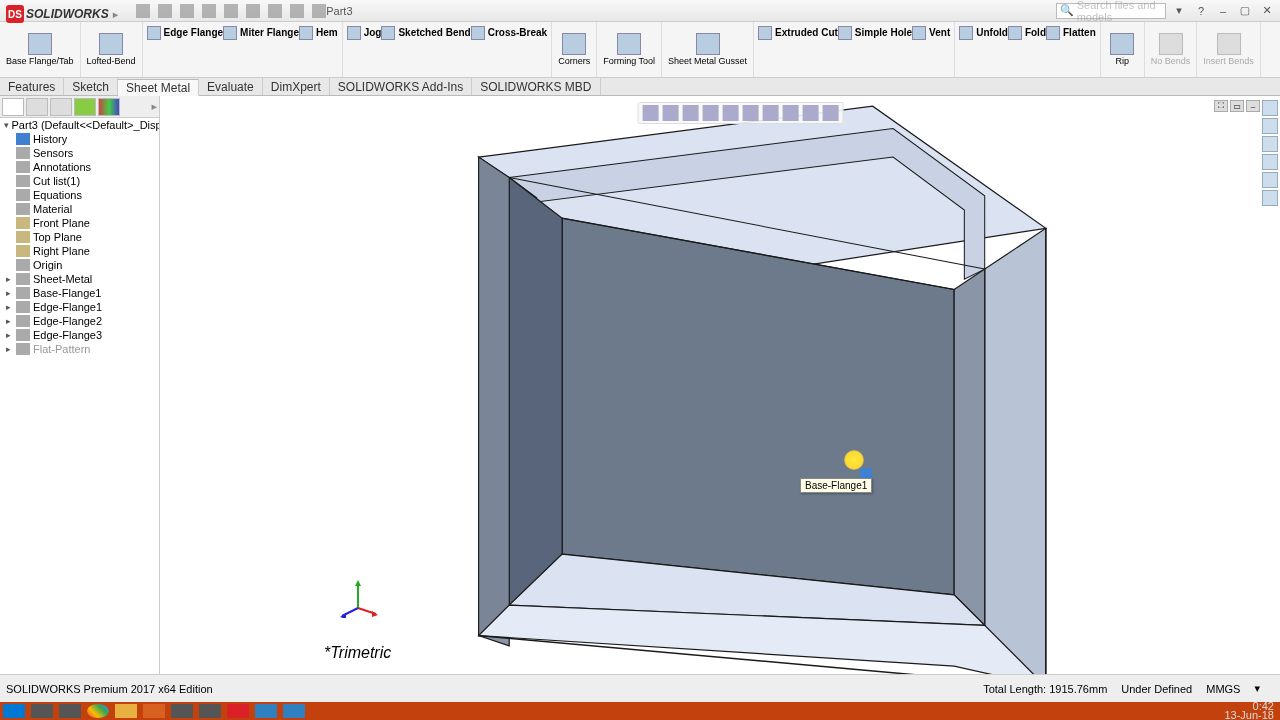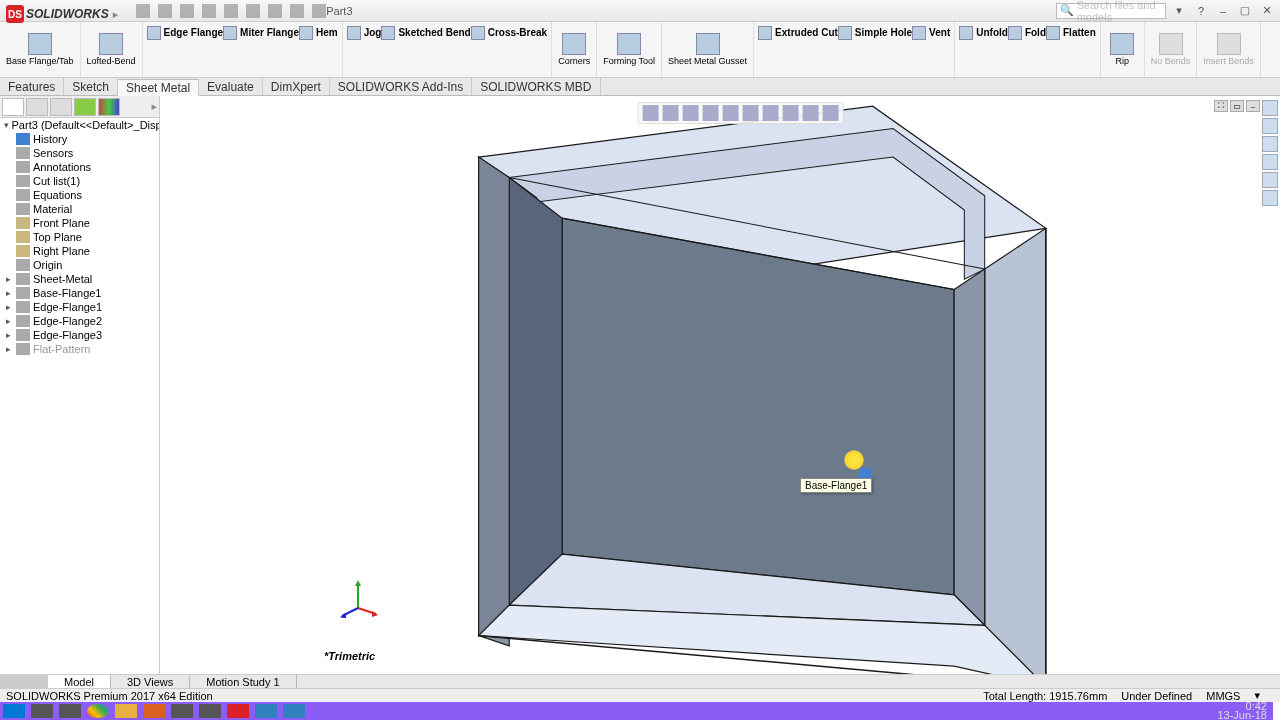--- a/index.html
+++ b/index.html
@@ -71,35 +71,35 @@
 .model-svg { position:absolute; inset:0; }
 
 .tooltip { position:absolute; left:640px; top:382px; background:#ffffe8; border:1px solid #888; padding:1px 4px; font-size:10px; box-shadow:1px 1px 2px rgba(0,0,0,.3); }
 .cursor-hl { position:absolute; left:684px; top:354px; width:20px; height:20px; background:radial-gradient(circle,#ffeb3b 0%,#fdd835 60%,transparent 80%); border-radius:50%; }
 .face-ico { position:absolute; left:700px; top:372px; width:12px; height:10px; background:#4080d0; }
 
 
 .triad { position:absolute; left:178px; bottom:56px; }
 
 
-.viewlbl { position:absolute; left:164px; bottom:12px; font-style:italic; font-weight:bold; font-size:11px; }
+.viewlbl { position:absolute; left:164px; bottom:12px; font-style:italic; font-weight:normal; font-size:16px; }
 
 
 .btabs { position:absolute; left:0; right:0; bottom:32px; height:14px; background:#e8e8e8; display:flex; font-size:10px; border-top:1px solid #ccc; }
 .btabs .spacer { width:48px; background:#ccc; }
 .btab { padding:0 16px; border-right:1px solid #bbb; display:flex; align-items:center; }
 .btab.active { background:#fff; }
 
 
-.status { position:absolute; left:0; right:0; bottom:18px; height:14px; background:#eee; display:flex; font-size:10px; align-items:center; padding:0 6px; border-top:1px solid #ccc; }
+.status { position:absolute; left:0; right:0; bottom:18px; height:28px; background:#eee; display:flex; font-size:10px; align-items:center; padding:0 6px; border-top:1px solid #ccc; }
 .status .sfill { flex:1; }
 .status div { margin-right:14px; }
 
 
-.taskbar { position:absolute; left:0; right:7px; bottom:0; height:18px; background:#8b5cf6; display:flex; align-items:center; }
+.taskbar { position:absolute; left:0; right:0; bottom:0; height:18px; background:#c2410c; display:flex; align-items:center; }
 .taskbar .tico { width:22px; height:14px; margin:0 3px; background:#555; }
 .taskbar .tico.win { background:#0078d4; }
 .taskbar .tico.chrome { background:linear-gradient(45deg,#ea4335,#fbbc05,#34a853,#4285f4); border-radius:50%; }
 .taskbar .tfill { flex:1; }
 .taskbar .clock { color:#ddd; font-size:9px; text-align:right; line-height:9px; padding-right:6px; }
 </style>
 </head>
 <body>
 
 <div class="titlebar">

